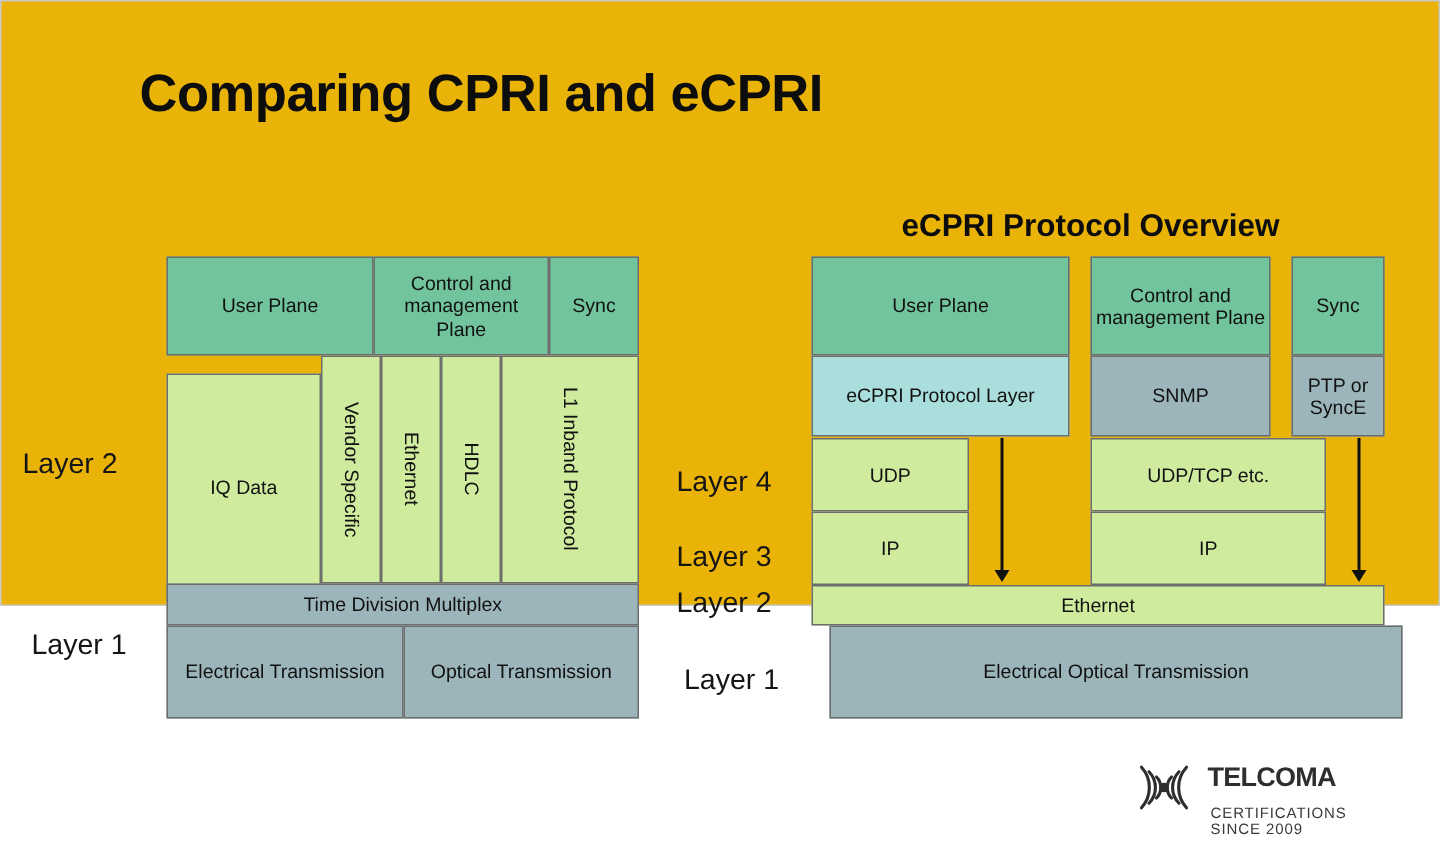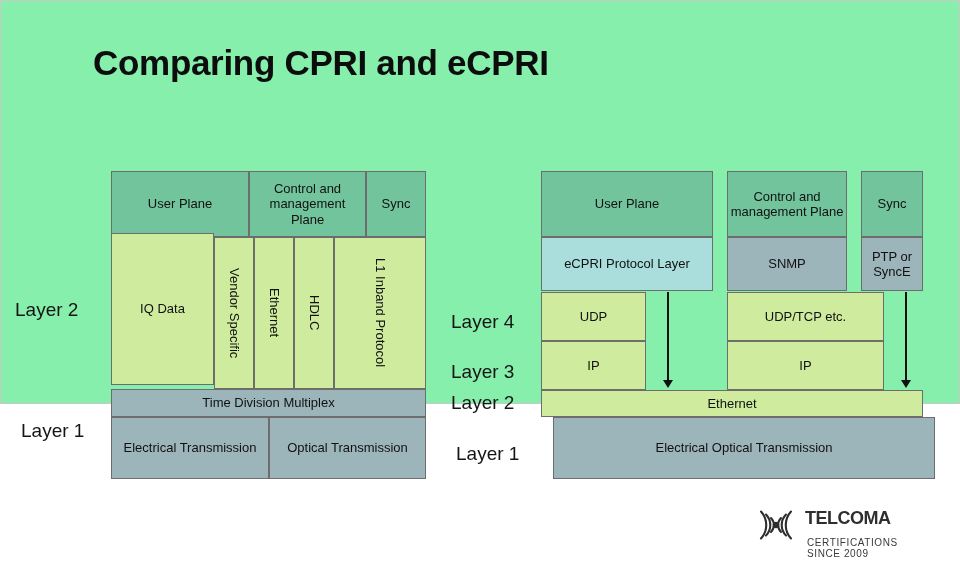--- a/index.html
+++ b/index.html
@@ -6,21 +6,21 @@
   html, body {
     width: 960px; height: 570px;
     background: #ffffff;
     font-family: "Liberation Sans", sans-serif;
     color: #1b1b1b;
     overflow: hidden;
   }
   #slide {
     position: relative;
     width: 960px; height: 404px;
-    background: #86efac;
+    background: #eab308;
     border: 1px solid #c9c9c9;
   }
 
   
   #title {
     position: absolute;
     left: 92px; top: 42px;
     font-size: 35px;
     font-weight: bold;
     letter-spacing: -0.3px;
@@ -104,31 +104,32 @@
   <div id="title">Comparing CPRI and eCPRI</div>
 
 
   <div class="layer-label" style="left:14px; top:298px;">Layer 2</div>
   <div class="layer-label" style="left:20px; top:419px;">Layer 1</div>
 
   <div class="box green-head" style="left:110px; top:170px; width:138px; height:66px;">User Plane</div>
   <div class="box green-head" style="left:248px; top:170px; width:117px; height:66px;">Control and management Plane</div>
   <div class="box green-head" style="left:365px; top:170px; width:60px; height:66px;">Sync</div>
 
-  <div class="box lime" style="left:110px; top:232px; width:103px; height:152px;">IQ Data</div>
+  <div class="box lime" style="left:110px; top:248px; width:103px; height:152px;">IQ Data</div>
   <div class="box lime vert" style="left:213px; top:236px; width:40px; height:152px;">Vendor Specific</div>
   <div class="box lime vert" style="left:253px; top:236px; width:40px; height:152px;">Ethernet</div>
   <div class="box lime vert" style="left:293px; top:236px; width:40px; height:152px;">HDLC</div>
   <div class="box lime vert" style="left:333px; top:236px; width:92px; height:152px;">L1 Inband Protocol</div>
 
   <div class="box slate" style="left:110px; top:388px; width:315px; height:28px;">Time Division Multiplex</div>
 
   <div class="box slate" style="left:110px; top:416px; width:158px; height:62px;">Electrical Transmission</div>
   <div class="box slate" style="left:268px; top:416px; width:157px; height:62px;">Optical Transmission</div>
 
+  <div id="ecpri-heading" class="section-heading">eCPRI Protocol Overview</div>
 
   <div class="layer-label" style="left:450px; top:310px;">Layer 4</div>
   <div class="layer-label" style="left:450px; top:360px;">Layer 3</div>
   <div class="layer-label" style="left:450px; top:391px;">Layer 2</div>
   <div class="layer-label" style="left:455px; top:442px;">Layer 1</div>
 
   <div class="box green-head" style="left:540px; top:170px; width:172px; height:66px;">User Plane</div>
   <div class="box green-head" style="left:726px; top:170px; width:120px; height:66px;">Control and management Plane</div>
   <div class="box green-head" style="left:860px; top:170px; width:62px; height:66px;">Sync</div>
 

